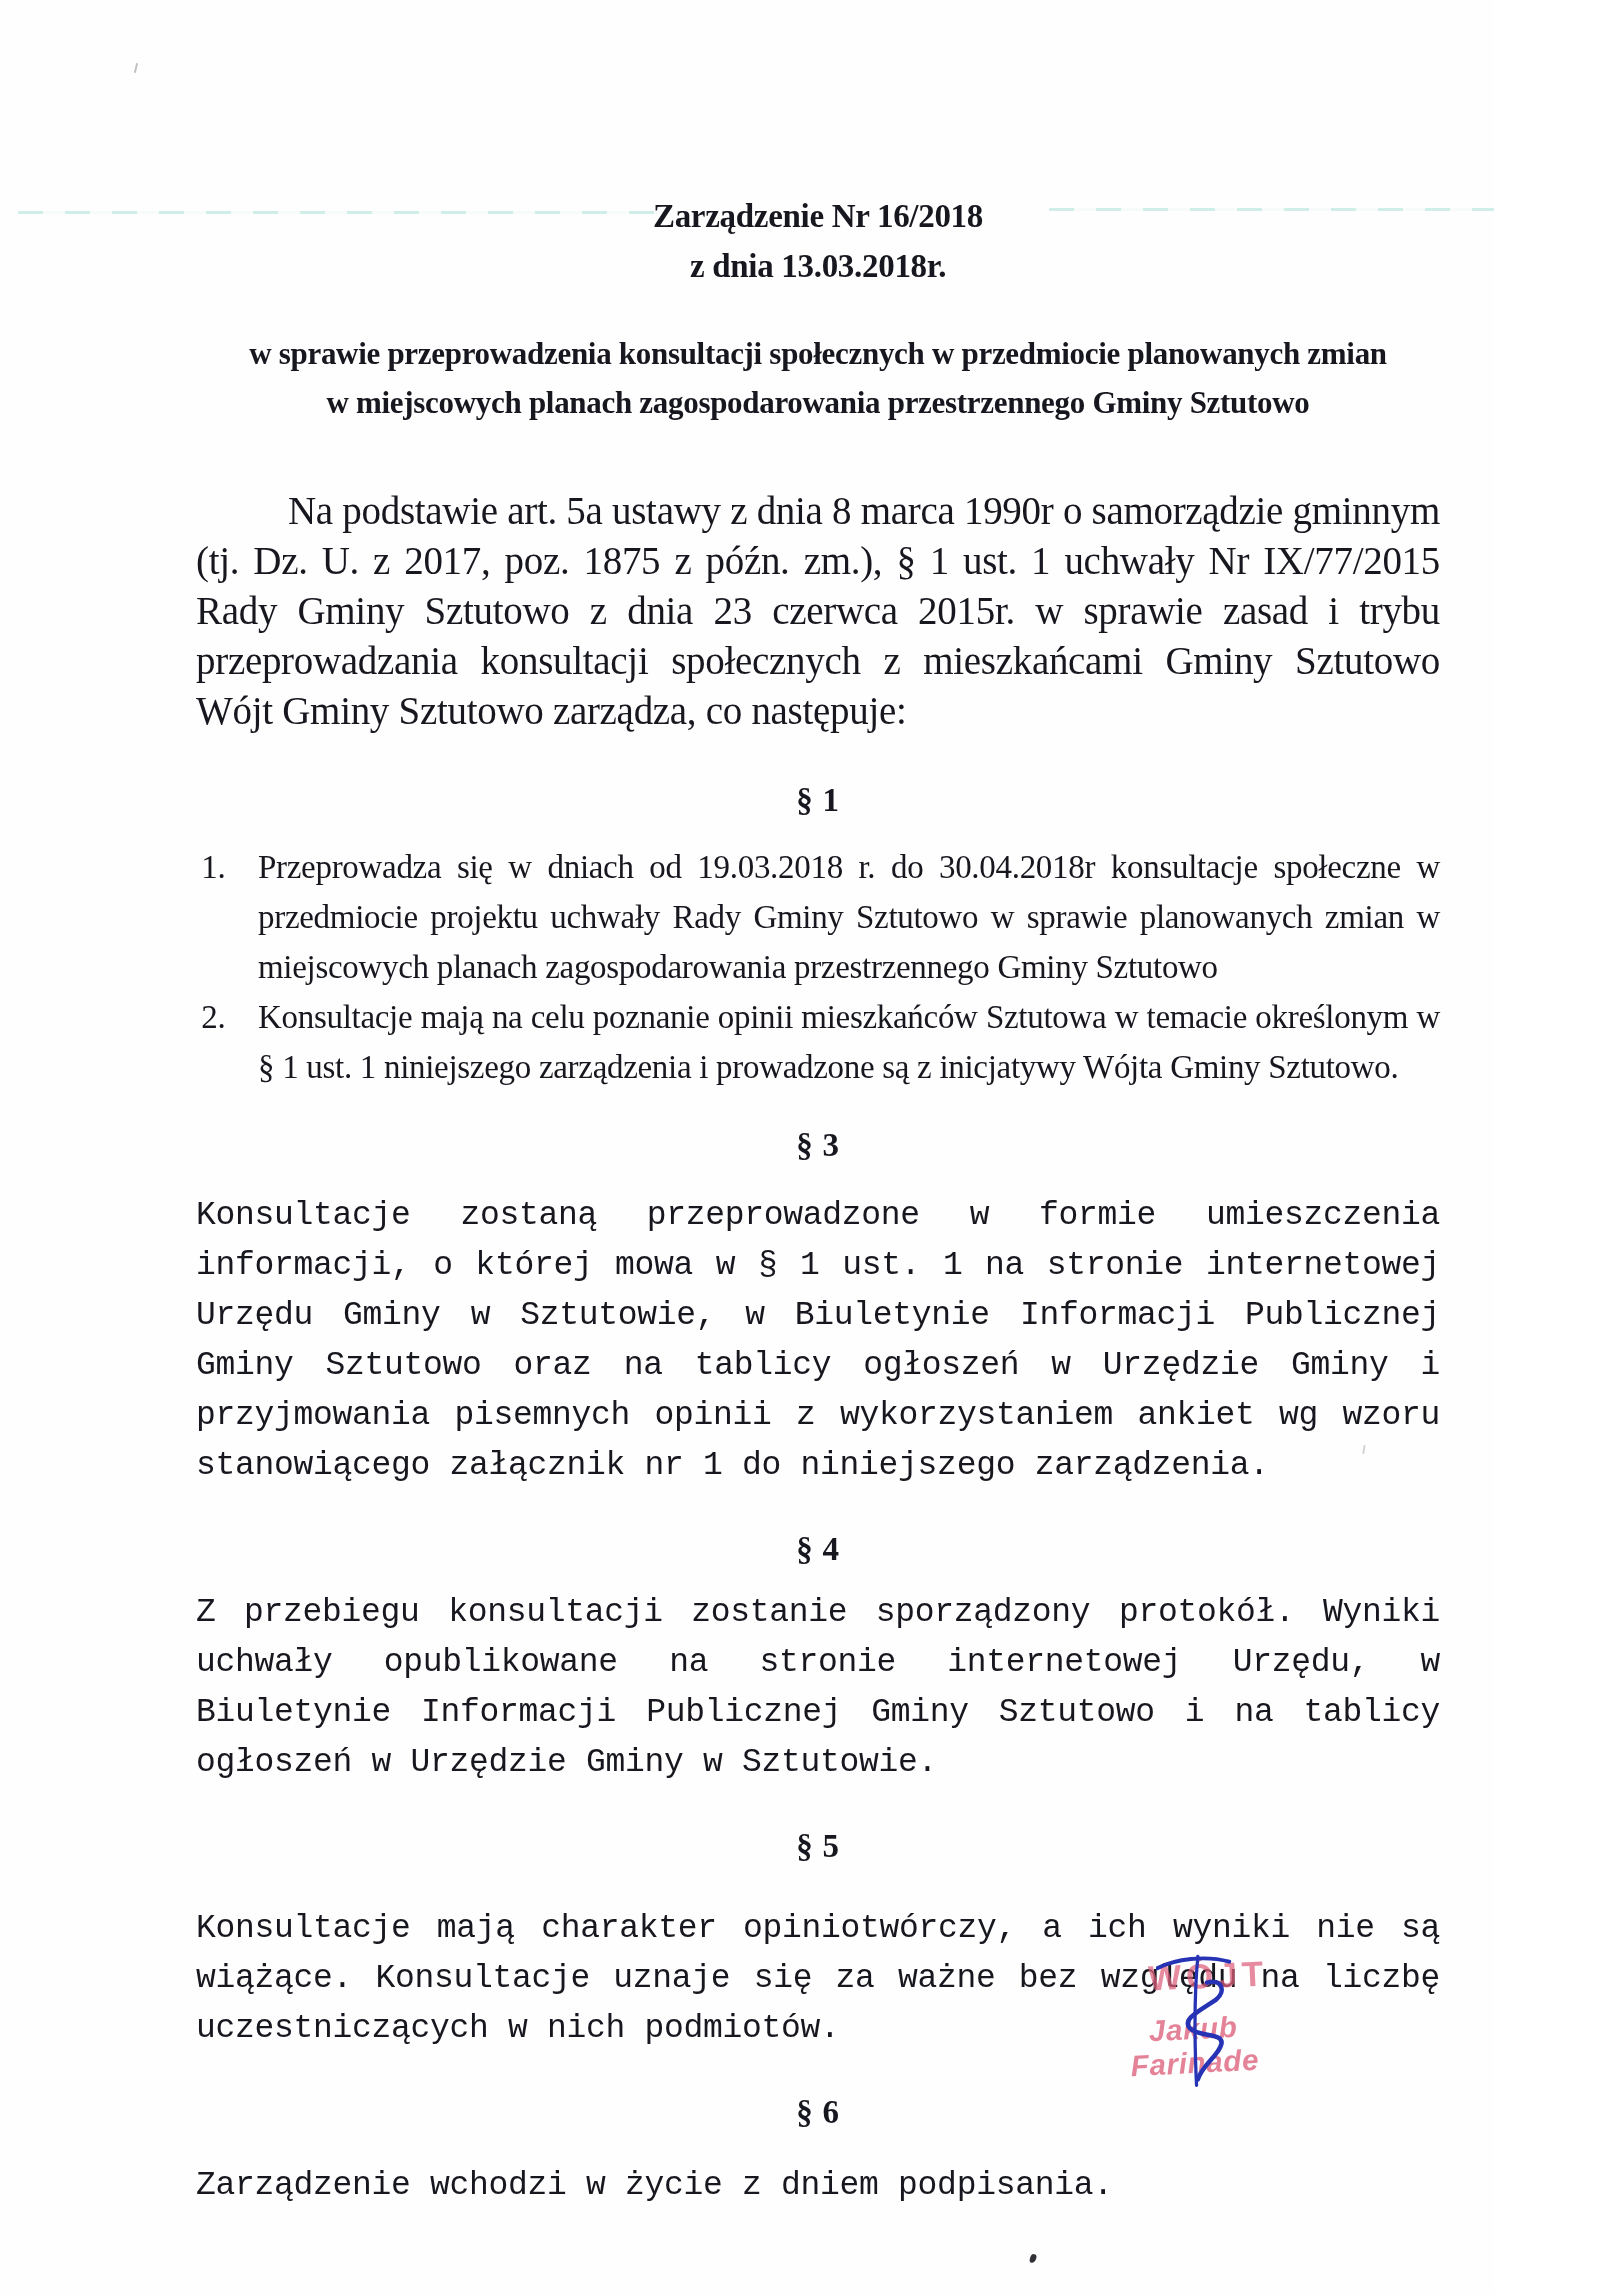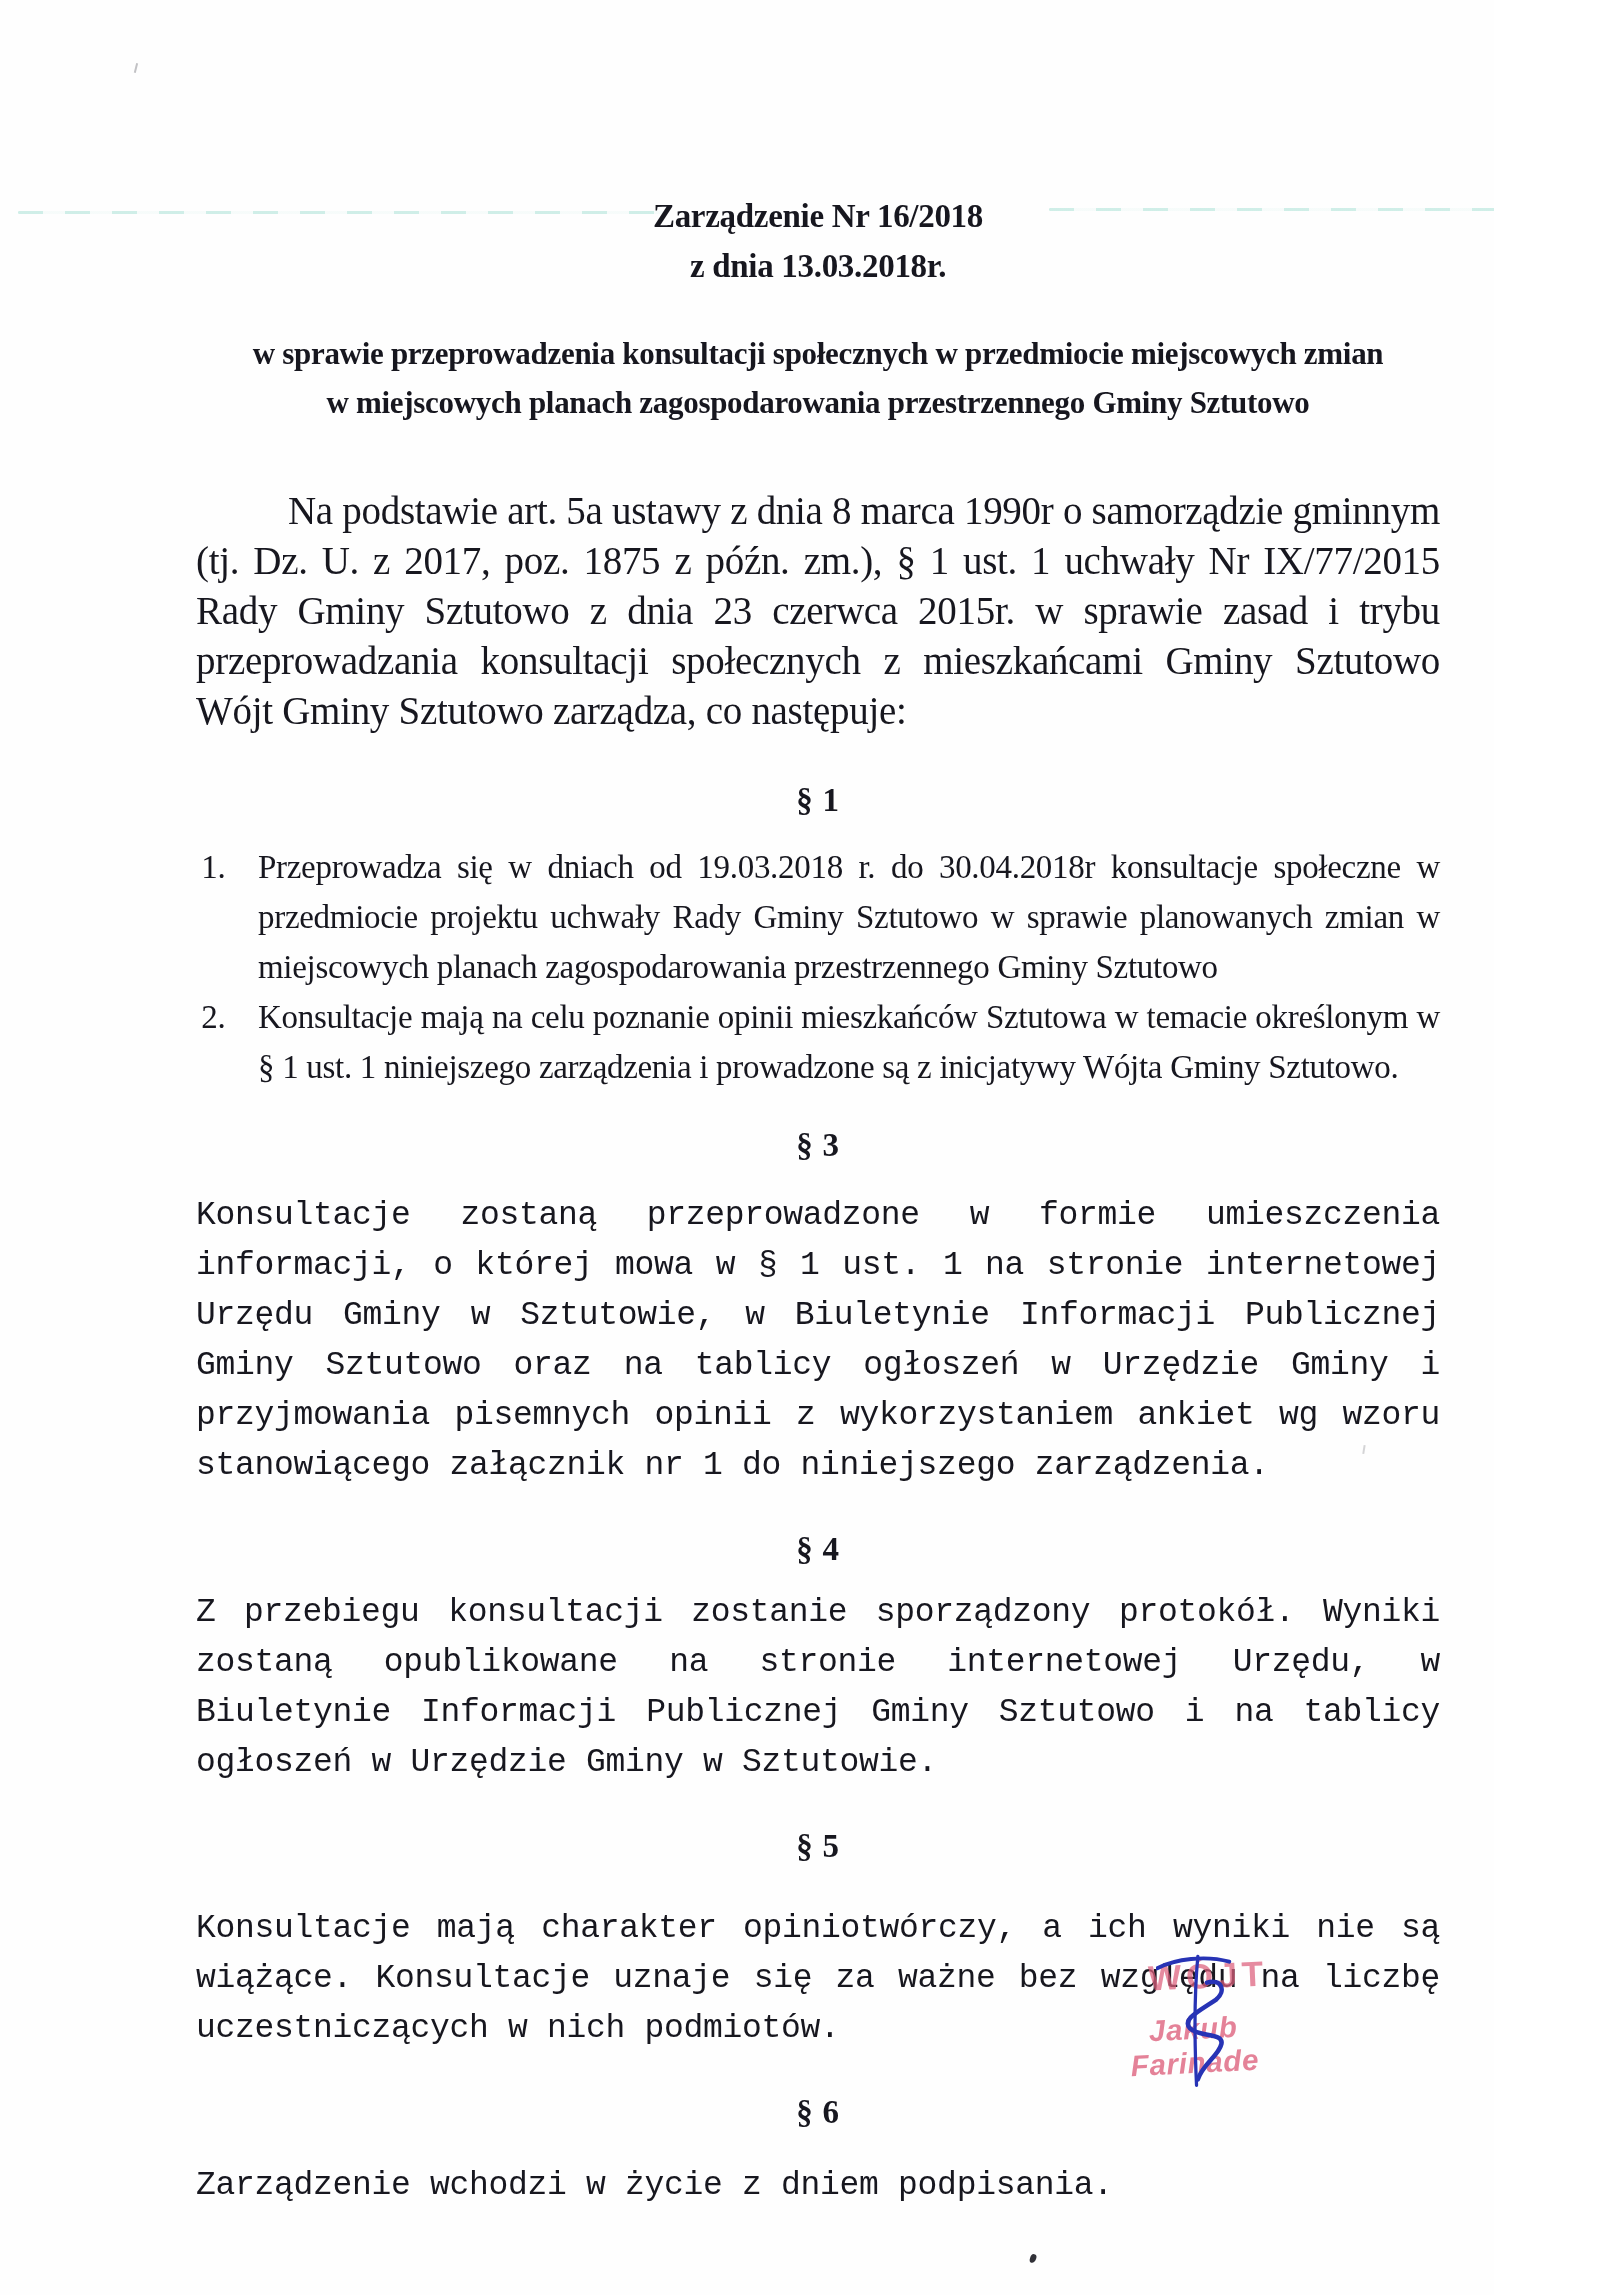--- a/index.html
+++ b/index.html
@@ -166,21 +166,21 @@
   <div class="ink-dot"></div>
 
   <div class="content">
 
     <div class="title-block">
       <div>Zarządzenie Nr 16/2018</div>
       <div>z dnia 13.03.2018r.</div>
     </div>
 
     <div class="subject-block">
-      <div>w sprawie przeprowadzenia konsultacji społecznych w przedmiocie miejscowych zmian</div>
+      <div>w sprawie przeprowadzenia konsultacji społecznych w przedmiocie planowanych zmian</div>
       <div>w miejscowych planach zagospodarowania przestrzennego Gminy Sztutowo</div>
     </div>
 
     <p class="intro">Na podstawie art. 5a ustawy z dnia 8 marca 1990r o samorządzie gminnym (tj. Dz. U. z 2017, poz. 1875 z późn. zm.), § 1 ust. 1 uchwały Nr IX/77/2015 Rady Gminy Sztutowo z dnia 23 czerwca 2015r. w sprawie zasad i trybu przeprowadzania konsultacji społecznych z mieszkańcami Gminy Sztutowo Wójt Gminy Sztutowo zarządza, co następuje:</p>
 
     <div class="section-heading h1">§ 1</div>
 
     <div class="num-list">
       <div class="list-item">
         <span class="list-num">1.</span>
@@ -189,21 +189,21 @@
       <div class="list-item">
         <span class="list-num">2.</span>
         <span>Konsultacje mają na celu poznanie opinii mieszkańców Sztutowa w temacie określonym w § 1 ust. 1 niniejszego zarządzenia i prowadzone są z inicjatywy Wójta Gminy Sztutowo.</span>
       </div>
     </div>
 
     <div class="section-heading h3">§ 3</div>
     <p class="para p3">Konsultacje zostaną przeprowadzone w formie umieszczenia informacji, o której mowa w § 1 ust. 1 na stronie internetowej Urzędu Gminy w Sztutowie, w Biuletynie Informacji Publicznej Gminy Sztutowo oraz na tablicy ogłoszeń w Urzędzie Gminy i przyjmowania pisemnych opinii z wykorzystaniem ankiet  wg wzoru stanowiącego załącznik nr 1 do niniejszego zarządzenia.</p>
 
     <div class="section-heading h4">§ 4</div>
-    <p class="para p4">Z przebiegu konsultacji zostanie sporządzony protokół. Wyniki zostaną opublikowane na stronie internetowej Urzędu, w Biuletynie Informacji Publicznej Gminy Sztutowo i na tablicy ogłoszeń w Urzędzie Gminy w Sztutowie.</p>
+    <p class="para p4">Z przebiegu konsultacji zostanie sporządzony protokół. Wyniki uchwały opublikowane na stronie internetowej Urzędu, w Biuletynie Informacji Publicznej Gminy Sztutowo i na tablicy ogłoszeń w Urzędzie Gminy w Sztutowie.</p>
 
     <div class="section-heading h5">§ 5</div>
     <p class="para p5">Konsultacje mają charakter opiniotwórczy, a ich wyniki nie są wiążące. Konsultacje uznaje się za ważne bez względu na liczbę uczestniczących w nich podmiotów.</p>
 
     <div class="section-heading h6">§ 6</div>
     <p class="para p6">Zarządzenie wchodzi w życie z dniem podpisania.</p>
 
   </div>
 
   <div class="stamp">

